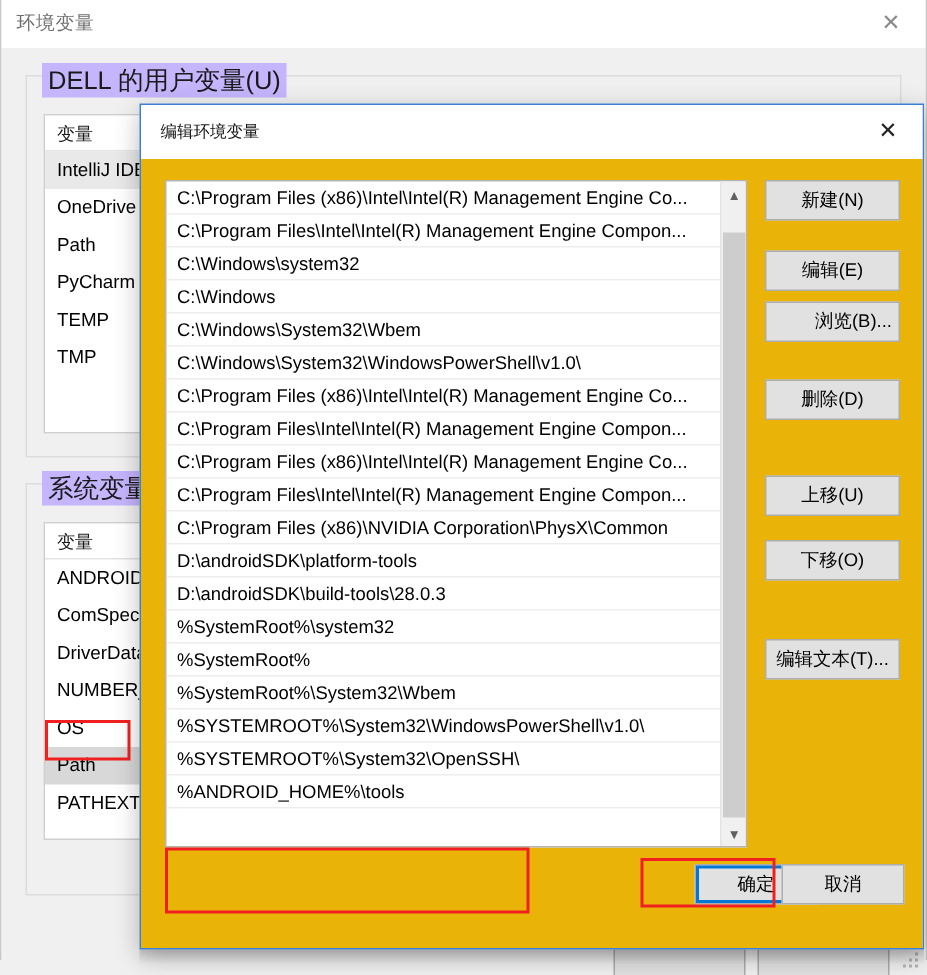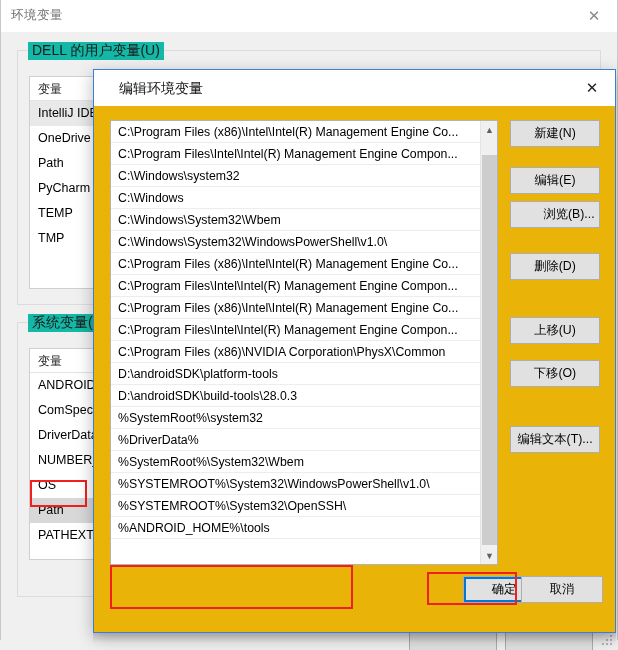--- a/index.html
+++ b/index.html
@@ -38,22 +38,22 @@
   }
 
   
   .groupbox {
     position: absolute;
     border: 1px solid #dcdcdc;
     background: transparent;
   }
   .groupbox > .gb-label {
     position: absolute; top: -9px; left: 10px;
-    background: #14b8a6; padding: 0 4px;
-    font-size: 14px; color: #1a1a1a; white-space: nowrap;
+    background: #c4b5fd; padding: 0 4px;
+    font-size: 17px; color: #1a1a1a; white-space: nowrap;
   }
   .listpanel {
     position: absolute;
     background: #ffffff;
     border: 1px solid #cfcfcf;
     overflow: hidden;
   }
   .lp-head {
     height: 24px; line-height: 24px;
     padding-left: 8px; font-size: 12px; color: #1a1a1a;
@@ -82,21 +82,21 @@
     background: #f0f0f0;
     border: 1px solid #3a7fd5;
     box-shadow: 0 5px 16px rgba(0,0,0,.28);
   }
   .dlg-titlebar {
     position: absolute; left: 0; top: 0; width: 521px; height: 36px;
     background: #ffffff;
   }
   .dlg-title {
     position: absolute; left: 13px; top: 10px;
-    font-size: 14px; color: #111; margin-left: 12px;
+    font-size: 11px; color: #111;
   }
   .dlg-close {
     position: absolute; right: 0; top: 0; width: 46px; height: 35px;
     display: flex; align-items: center; justify-content: center;
     color: #222; font-size: 15px; line-height: 1;
   }
   .dlg-body {
     position: absolute; left: 0; top: 36px; width: 521px; height: 526px;
     background: #eab308;
   }
@@ -251,21 +251,21 @@
           <div class="path-row">C:\Windows\System32\Wbem</div>
           <div class="path-row">C:\Windows\System32\WindowsPowerShell\v1.0\</div>
           <div class="path-row">C:\Program Files (x86)\Intel\Intel(R) Management Engine Co...</div>
           <div class="path-row">C:\Program Files\Intel\Intel(R) Management Engine Compon...</div>
           <div class="path-row">C:\Program Files (x86)\Intel\Intel(R) Management Engine Co...</div>
           <div class="path-row">C:\Program Files\Intel\Intel(R) Management Engine Compon...</div>
           <div class="path-row">C:\Program Files (x86)\NVIDIA Corporation\PhysX\Common</div>
           <div class="path-row">D:\androidSDK\platform-tools</div>
           <div class="path-row">D:\androidSDK\build-tools\28.0.3</div>
           <div class="path-row">%SystemRoot%\system32</div>
-          <div class="path-row">%DriverData%</div>
+          <div class="path-row">%SystemRoot%</div>
           <div class="path-row">%SystemRoot%\System32\Wbem</div>
           <div class="path-row">%SYSTEMROOT%\System32\WindowsPowerShell\v1.0\</div>
           <div class="path-row">%SYSTEMROOT%\System32\OpenSSH\</div>
           <div class="path-row">%ANDROID_HOME%\tools</div>
         </div>
 
         <div class="sb">
           <div class="sb-btn sb-up">▲</div>
           <div class="sb-thumb"></div>
           <div class="sb-btn sb-down">▼</div>

